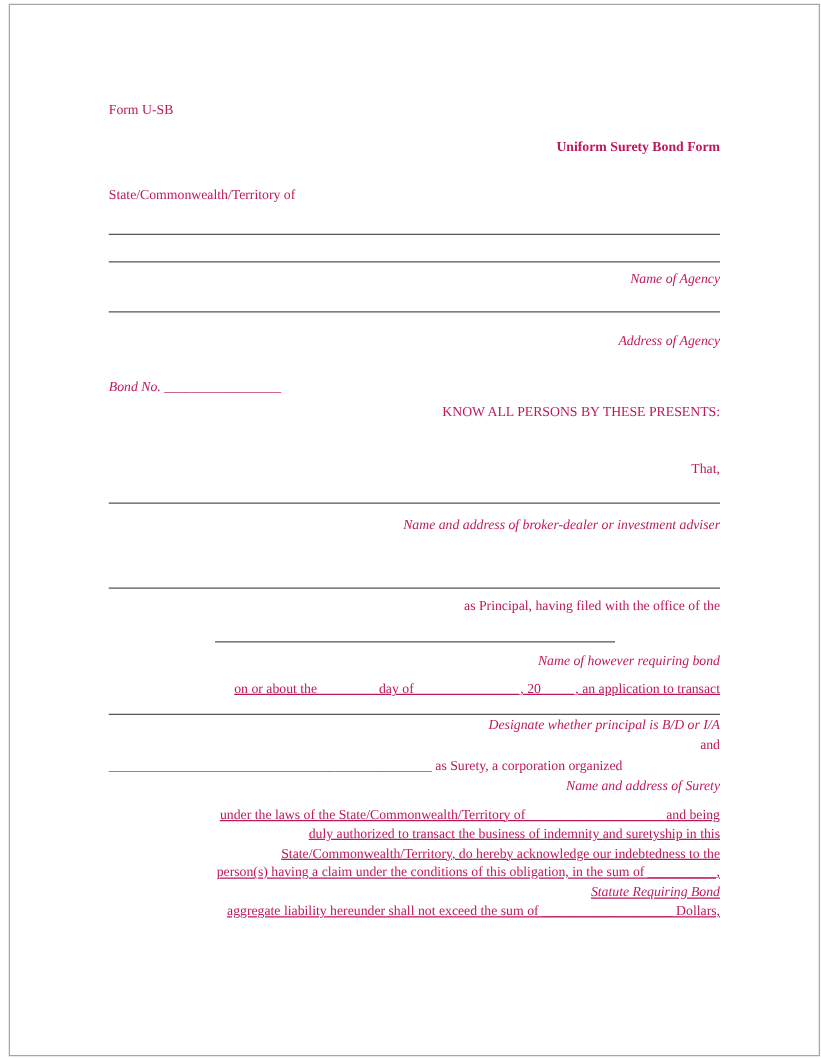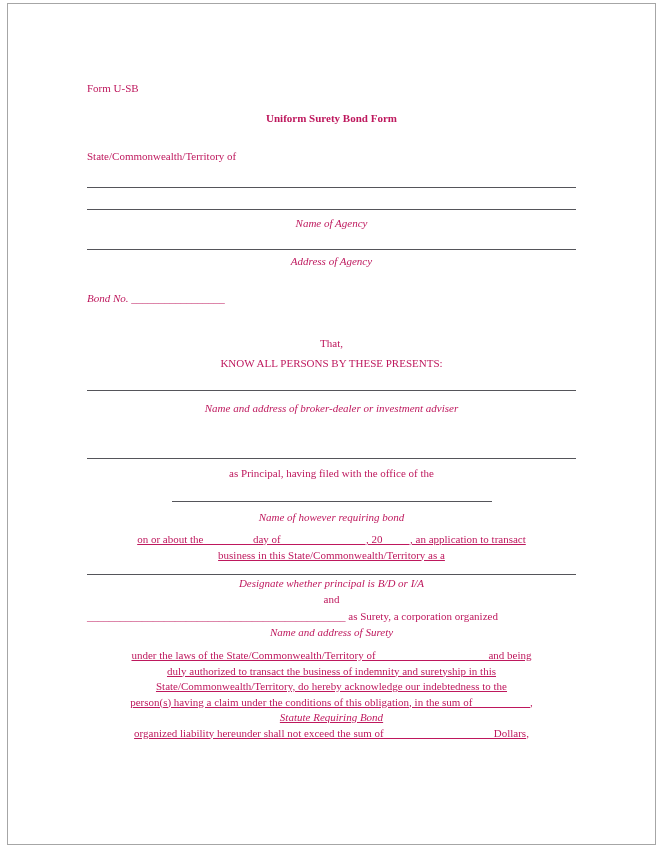--- a/index.html
+++ b/index.html
@@ -16,21 +16,21 @@
     border: 1px solid #a6a6a6;
     background: #ffffff;
     overflow: hidden;
   }
   .content {
     padding: 76px 79px 0 79px;
     font-size: 11px;
     line-height: 16px;
     color: #be185d;
   }
-  .c { text-align: center; }
+  .c { text-align: right; }
   .b { font-weight: bold; }
   .i { font-style: italic; }
   .nowrap { white-space: nowrap; }
   .rule {
     height: 0;
     border-bottom: 1px solid #55555a;
   }
   .rule-short {
     width: 320px;
     margin-left: auto; margin-right: auto;
@@ -49,52 +49,51 @@
     <div class="c b nowrap" style="margin-top:14px">Uniform Surety Bond Form</div>
 
     <div class="nowrap" style="margin-top:22px">State/Commonwealth/Territory of</div>
 
     <div class="rule" style="margin-top:23px"></div>
 
     <div class="rule" style="margin-top:21px"></div>
     <div class="c i nowrap" style="margin-top:5px">Name of Agency</div>
 
     <div class="rule" style="margin-top:18px"></div>
-    <div class="c i nowrap" style="margin-top:3px">Address of Agency</div>
+    <div class="c i nowrap" style="margin-top:15px">Address of Agency</div>
 
     <div class="nowrap" style="margin-top:21px">
       <span class="i">Bond No.</span><span> _________________</span>
     </div>
 
+    <div class="c nowrap" style="margin-top:4px">KNOW ALL PERSONS BY THESE PRESENTS:</div>
+
     <div class="c nowrap" style="margin-top:29px">That,</div>
-
-    <div class="c nowrap" style="margin-top:4px">KNOW ALL PERSONS BY THESE PRESENTS:</div>
 
     <div class="rule" style="margin-top:19px"></div>
     <div class="c i nowrap" style="margin-top:9px">Name and address of broker-dealer or investment adviser</div>
 
     <div class="rule" style="margin-top:42px"></div>
     <div class="c nowrap" style="margin-top:6px">as Principal, having filed with the office of the</div>
 
     <div class="rule rule-short" style="margin-top:20px"></div>
     <div class="c i nowrap" style="margin-top:7px">Name of however requiring bond</div>
 
     <div class="c nowrap lh155" style="margin-top:7px">on or about the ________ day of _______________, 20_____, an application to transact</div>
-    <div class="c nowrap lh155">business in this State/Commonwealth/Territory as a</div>
 
     <div class="rule" style="margin-top:11px"></div>
     <div class="c i nowrap">Designate whether principal is B/D or I/A</div>
     <div class="c nowrap lh13" style="margin-top:2px">and</div>
 
     <div class="nowrap" style="margin-top:2px">_______________________________________________ as Surety, a corporation organized</div>
     <div class="c i nowrap">Name and address of Surety</div>
 
     <div style="margin-top:8px">
       <div class="c nowrap lh155">under the laws of the State/Commonwealth/Territory of ____________________and being</div>
       <div class="c nowrap lh155">duly authorized to transact the business of indemnity and suretyship in this</div>
       <div class="c nowrap lh155">State/Commonwealth/Territory, do hereby acknowledge our indebtedness to the</div>
       <div class="c nowrap lh155">person(s) having a claim under the conditions of this obligation, in the sum of __________,</div>
       <div class="c i nowrap lh155">Statute Requiring Bond</div>
-      <div class="c nowrap lh155">organized liability hereunder shall not exceed the sum of ___________________ Dollars,</div>
+      <div class="c nowrap lh155">aggregate liability hereunder shall not exceed the sum of ___________________ Dollars,</div>
     </div>
 
   </div>
 </div>
 
 </body></html>

